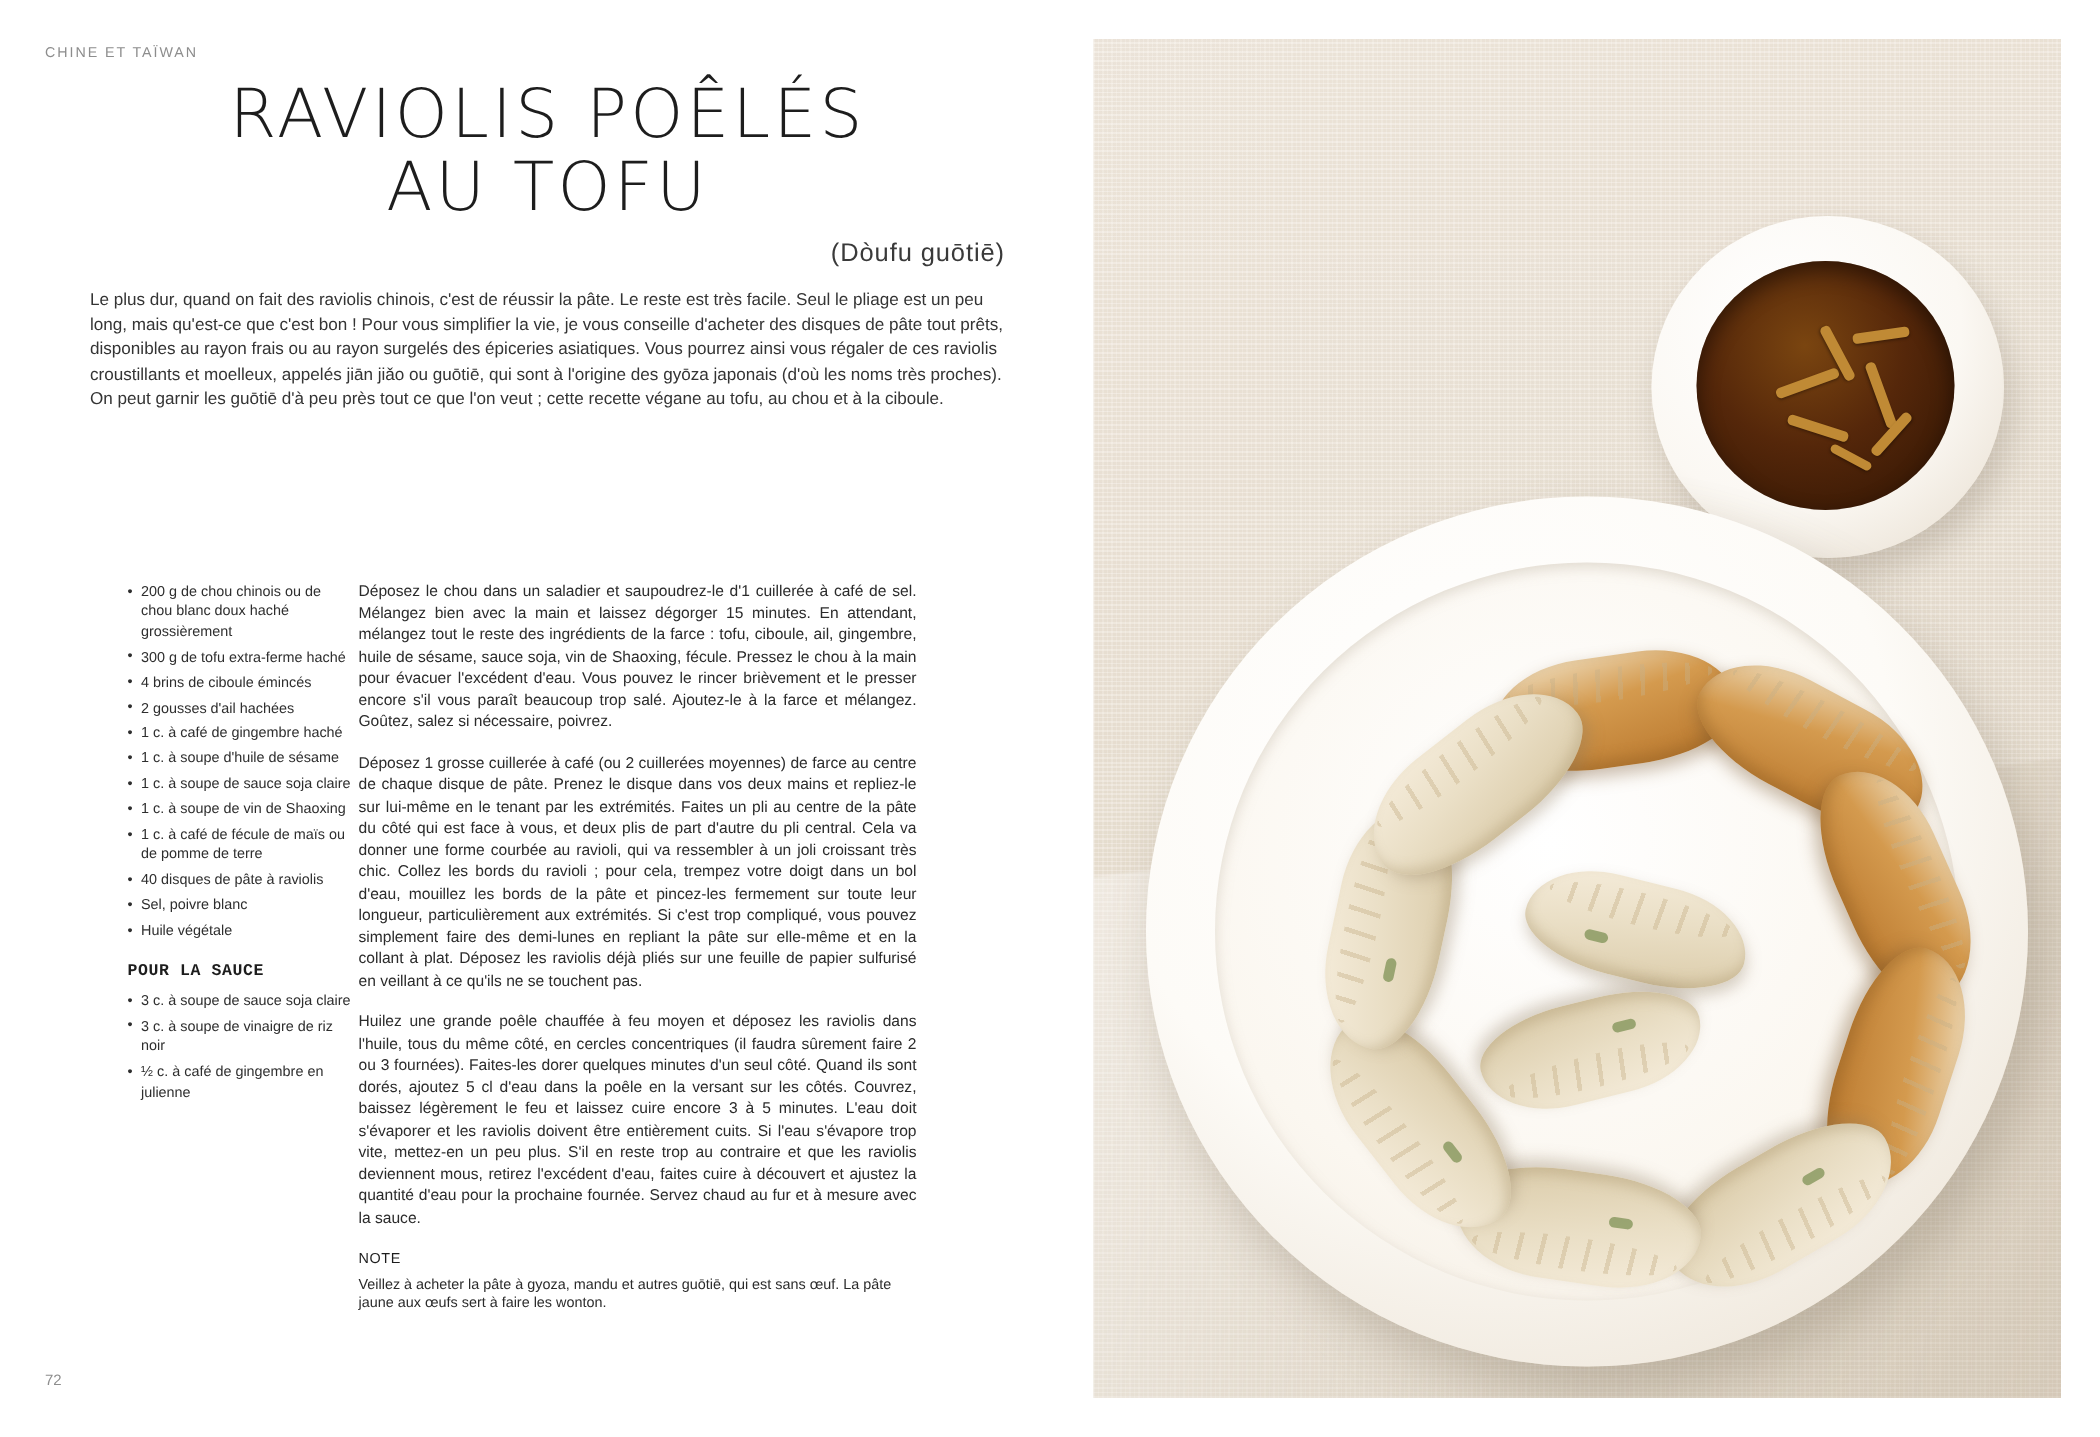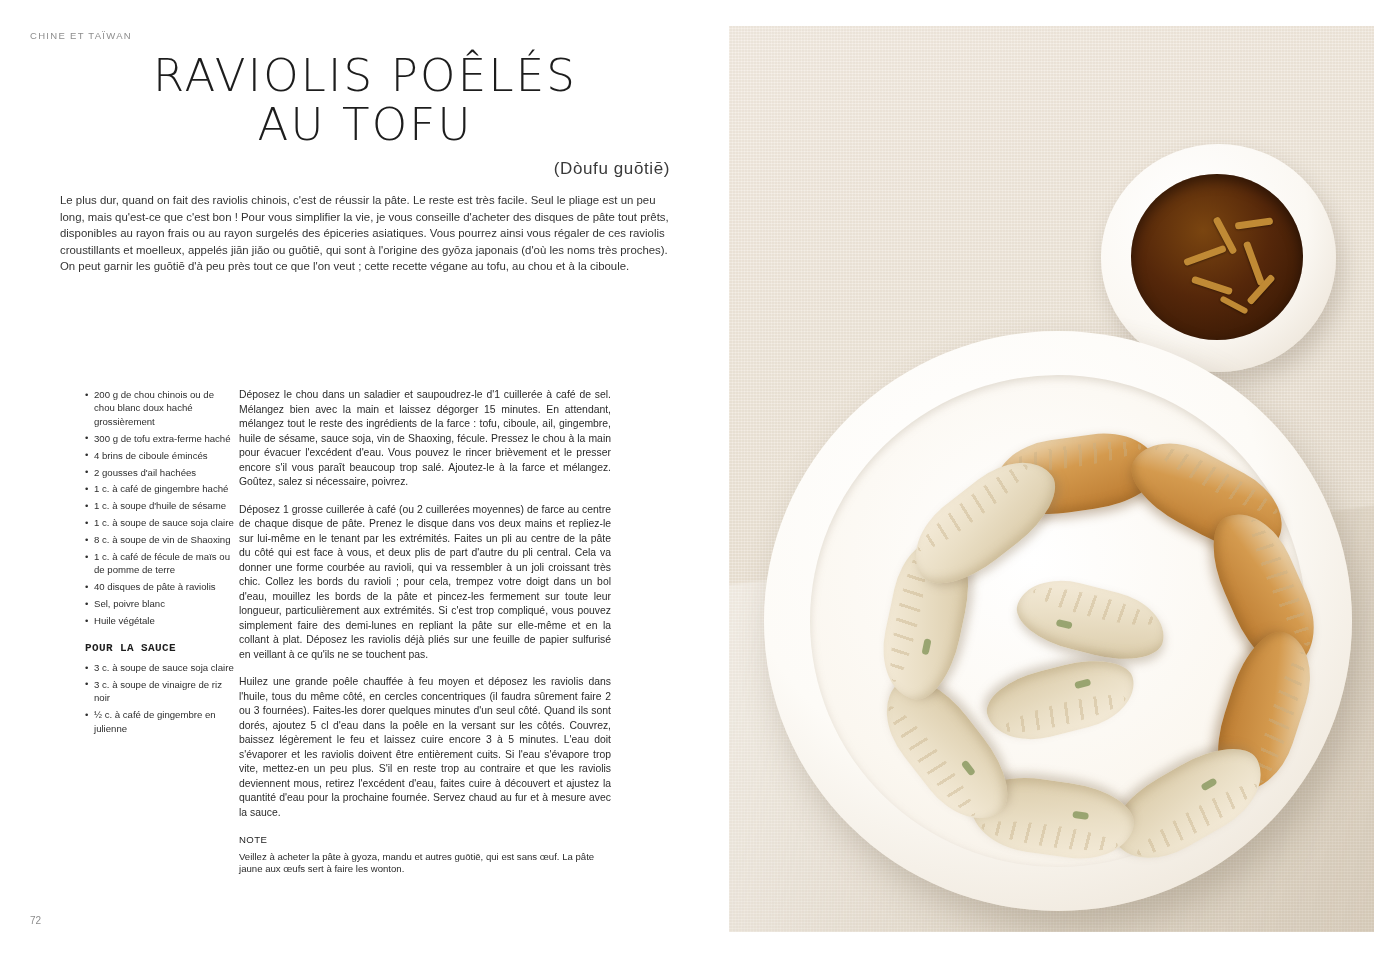--- a/index.html
+++ b/index.html
@@ -291,21 +291,21 @@
 
 
     <div class="ingredients">
       <div class="ing-item">200 g de chou chinois ou de chou blanc doux haché grossièrement</div>
       <div class="ing-item">300 g de tofu extra-ferme haché</div>
       <div class="ing-item">4 brins de ciboule émincés</div>
       <div class="ing-item">2 gousses d'ail hachées</div>
       <div class="ing-item">1 c. à café de gingembre haché</div>
       <div class="ing-item">1 c. à soupe d'huile de sésame</div>
       <div class="ing-item">1 c. à soupe de sauce soja claire</div>
-      <div class="ing-item">8 c. à soupe de vin de Shaoxing</div>
+      <div class="ing-item">1 c. à soupe de vin de Shaoxing</div>
       <div class="ing-item">1 c. à café de fécule de maïs ou de pomme de terre</div>
       <div class="ing-item">40 disques de pâte à raviolis</div>
       <div class="ing-item">Sel, poivre blanc</div>
       <div class="ing-item">Huile végétale</div>
 
       <div class="sauce-head">POUR LA SAUCE</div>
       <div class="ing-item">3 c. à soupe de sauce soja claire</div>
       <div class="ing-item">3 c. à soupe de vinaigre de riz noir</div>
       <div class="ing-item">½ c. à café de gingembre en julienne</div>
     </div>

